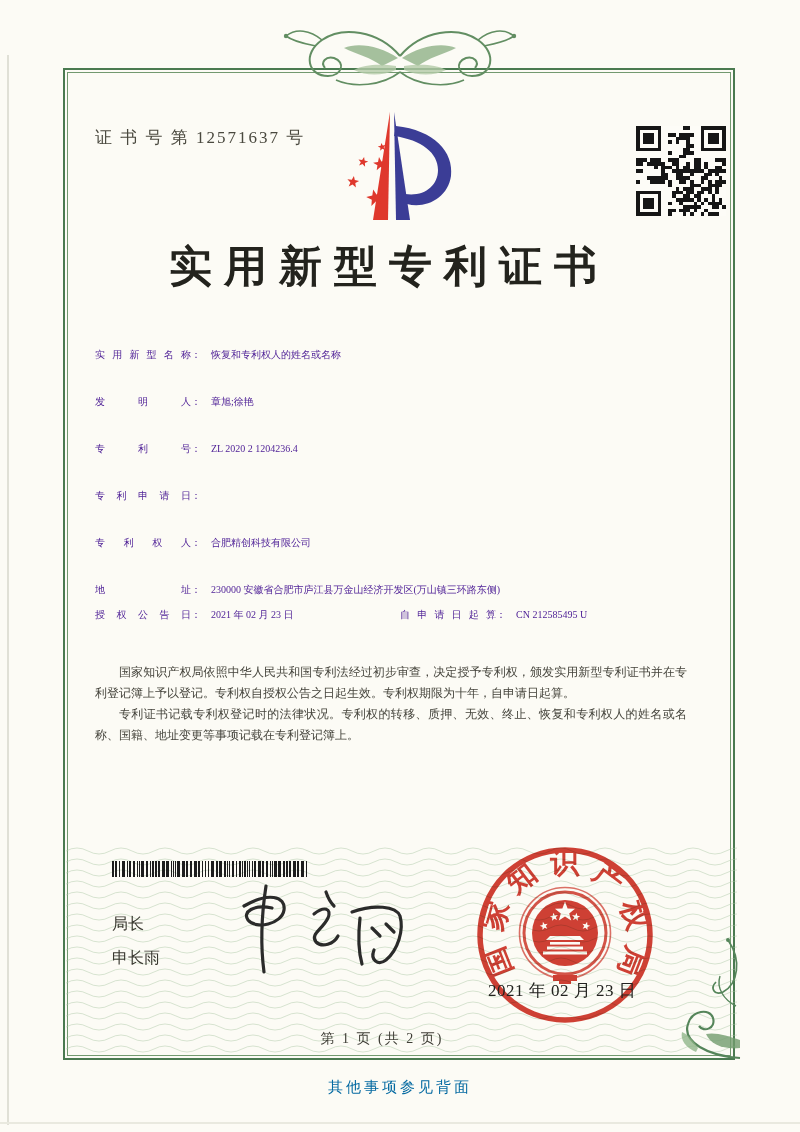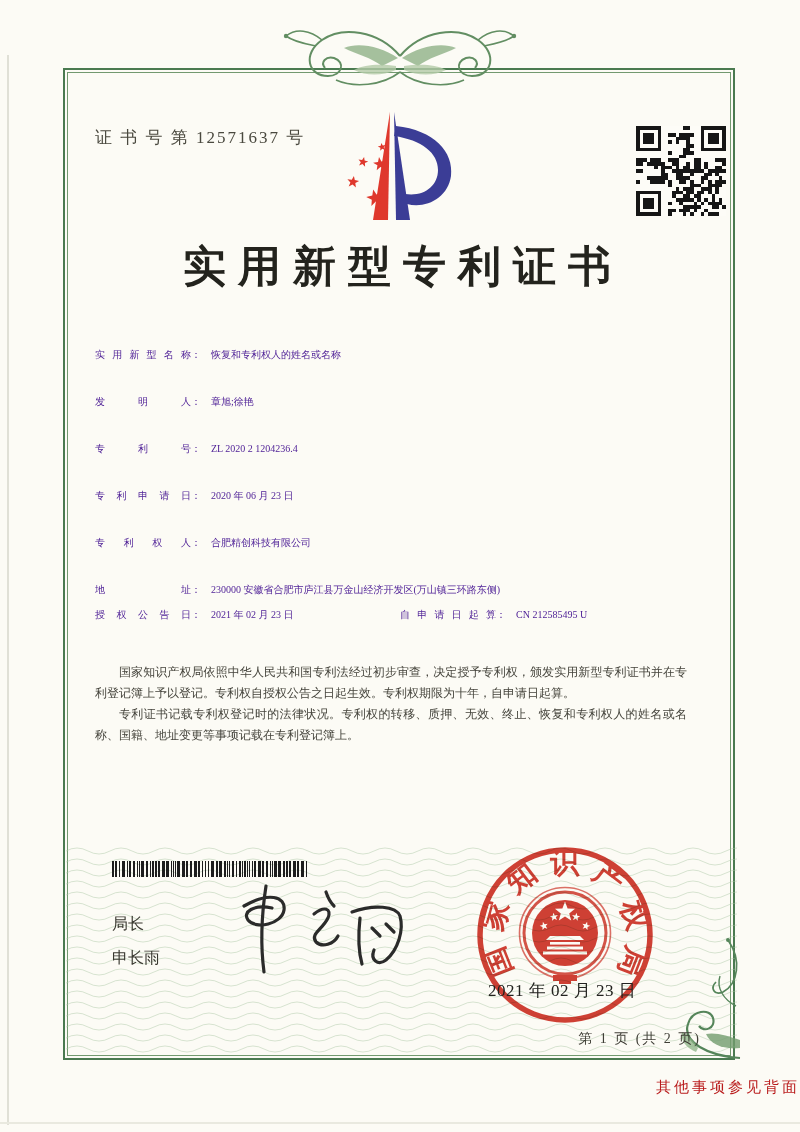--- a/index.html
+++ b/index.html
@@ -7,21 +7,21 @@
        font-family:"Liberation Serif","DejaVu Serif",serif;color:#3b3a33;}
   .page{position:relative;width:800px;height:1132px;background:#fcfbf5;}
   .abs{position:absolute;}
   
   .edge-left{left:7px;top:55px;width:2px;height:1070px;background:#e0e0d6;}
   .edge-bottom{left:0;top:1122px;width:800px;height:2px;background:#e9e9df;}
   
   .frame{left:63px;top:68px;width:672px;height:992px;border:2.5px solid #4a7a50;box-sizing:border-box;}
   .frame::before{content:'';position:absolute;inset:2px;border:1px solid #72996f;}
   .cert-no{left:95px;top:126px;font-size:17px;letter-spacing:2px;color:#4a493f;}
-  .title{left:61px;top:238px;width:672px;text-align:center;font-size:43px;font-weight:bold;
+  .title{left:47px;top:238px;width:672px;text-align:center;font-size:43px;font-weight:bold;
          letter-spacing:12px;text-indent:12px;color:#23231d;}
   
   .fields{left:95px;top:344px;width:592px;font-size:10px;color:#4c1d95;}
   .frow{display:flex;align-items:flex-start;line-height:22px;margin-bottom:25px;}
   .flabel{display:inline-block;width:96px;text-align:justify;text-align-last:justify;white-space:nowrap;}
   .colon{margin:0 4px 0 0;}
   .fvalue{flex:1;margin-left:6px;}
   .frow-address{margin-bottom:3px;justify-content:space-between;}
   .frow-address .fvalue{line-height:21px;}
   .fgroup{display:flex;align-items:flex-start;}
@@ -29,22 +29,22 @@
   
   .paras{left:95px;top:662px;width:592px;font-size:12px;line-height:1.75;color:#45443c;text-align:justify;}
   .paras p{margin:0;text-indent:2em;}
   .waves{left:66px;top:845px;}
   .barcode{left:112px;top:861px;}
   .signer{left:112px;top:915px;font-size:16px;color:#38372f;line-height:18px;}
   .signer div{margin-bottom:16px;}
   .signature{left:228px;top:876px;}
   .seal{left:475px;top:845px;mix-blend-mode:multiply;opacity:.95;}
   .seal-date{left:488px;top:979px;font-size:17px;color:#22221f;letter-spacing:.5px;white-space:nowrap;}
-  .page-num{left:63px;top:1030px;width:638px;text-align:right;font-size:14px;letter-spacing:2px;color:#3f3e36;}
-  .back-note{left:0;top:1078px;width:800px;text-align:right;font-size:15px;letter-spacing:3px;color:#b91c1c;}
+  .page-num{left:63px;top:1030px;width:638px;text-align:center;font-size:14px;letter-spacing:2px;color:#3f3e36;}
+  .back-note{left:0;top:1078px;width:800px;text-align:center;font-size:15px;letter-spacing:3px;color:#0369a1;}
 </style>
 </head>
 <body>
 
 <div class="page">
 
   <div class="abs edge-left"></div>
   <div class="abs edge-bottom"></div>
 
   <div class="abs frame"></div>
@@ -384,21 +384,20 @@
       <span class="fvalue">章旭;徐艳</span>
     </div>
     <div class="frow">
       <span class="flabel">专利号</span>
         <span class="colon">：</span>
       <span class="fvalue">ZL 2020 2 1204236.4</span>
     </div>
     <div class="frow">
       <span class="flabel">专利申请日</span>
         <span class="colon">：</span>
-      <span class="fvalue">2020 年 06 月 23 日</span>
     </div>
     <div class="frow">
       <span class="flabel">专利权人</span>
         <span class="colon">：</span>
       <span class="fvalue">合肥精创科技有限公司</span>
     </div>
     <div class="frow frow-address">
       <span class="flabel">地址</span>
         <span class="colon">：</span>
       <span class="fvalue">230000 安徽省合肥市庐江县万金山经济开发区(万山镇三环路东侧)</span>

